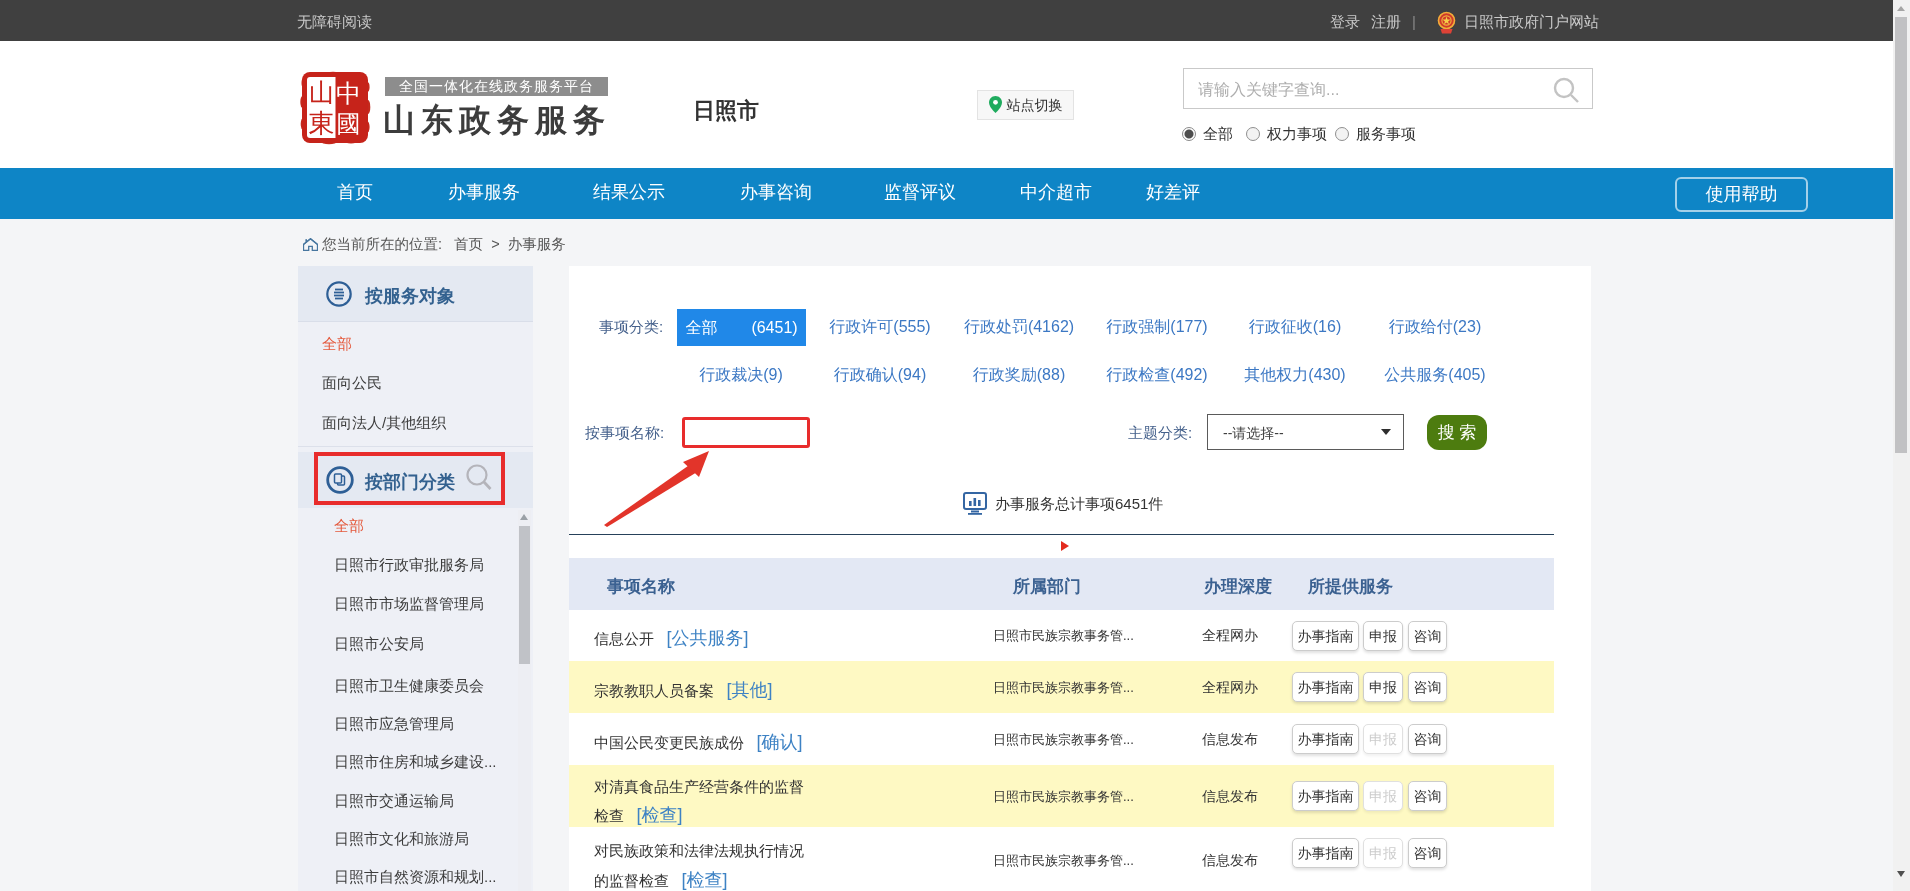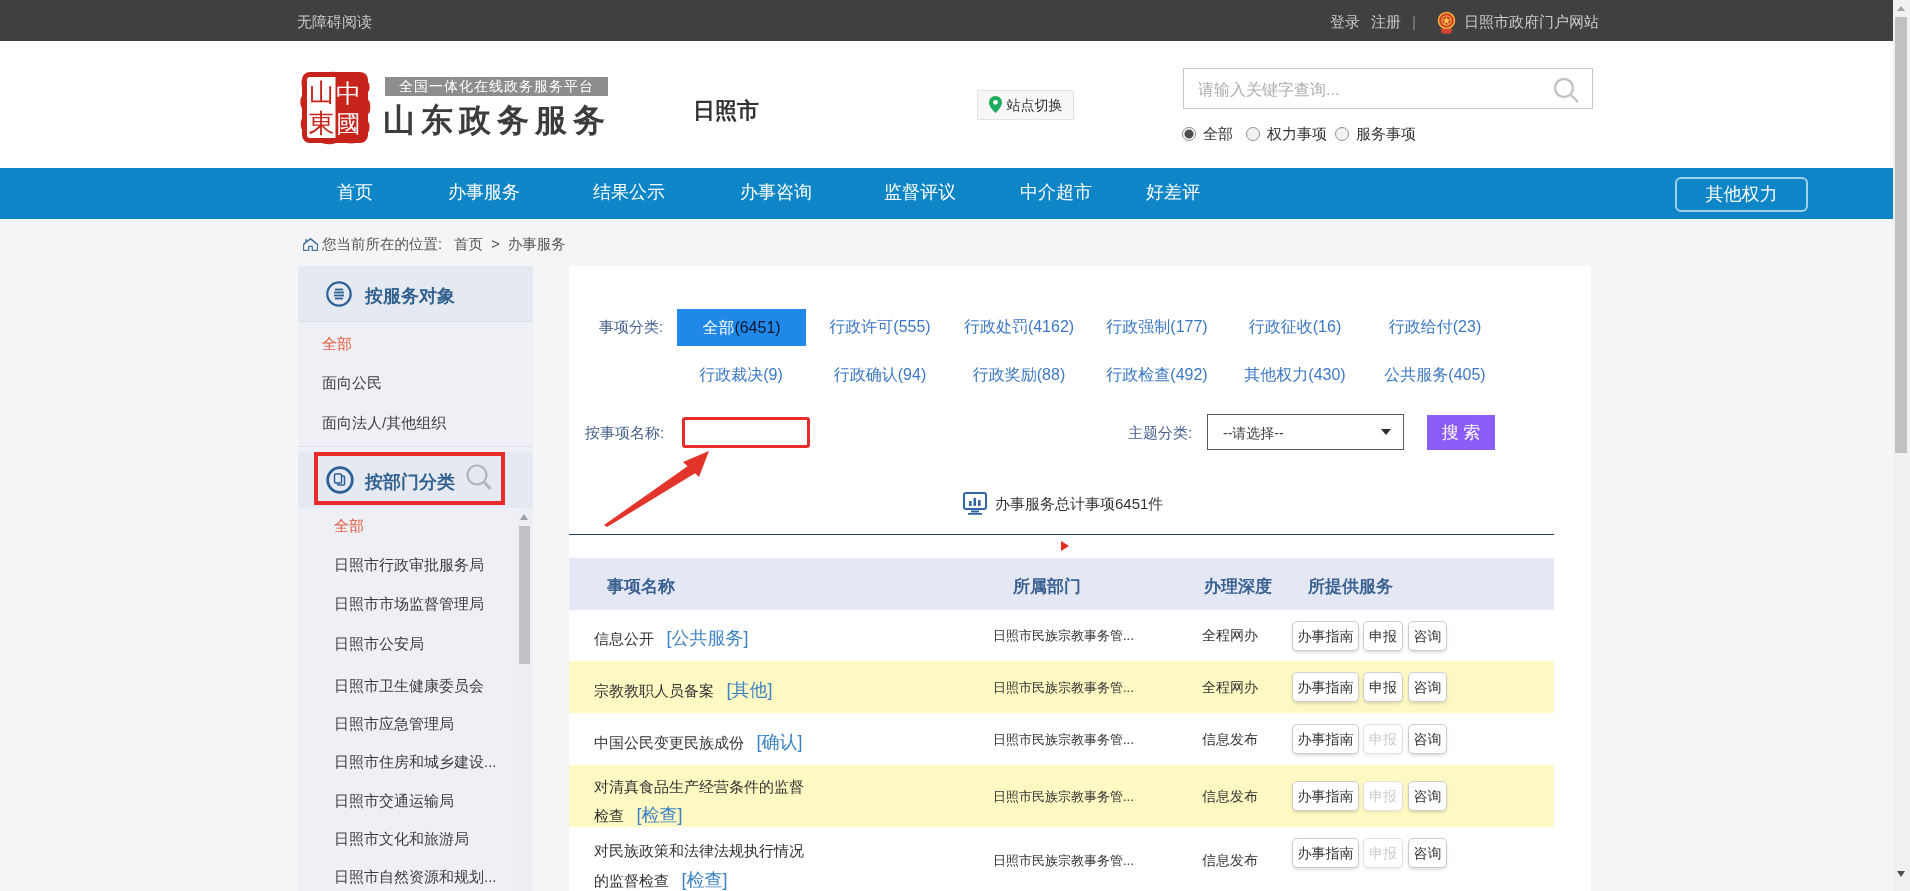--- a/index.html
+++ b/index.html
@@ -41,21 +41,21 @@
 #main { position:absolute; left:569px; top:266px; width:1022px; height:625px; background:#fff; }
 .mlabel { font-size:15px; color:#45618c; position:absolute; }
 .tab { position:absolute; font-size:16px; color:#3c78c4; transform:translateX(-50%); white-space:nowrap; }
 #activetab { position:absolute; left:108px; top:43px; width:129px; height:37px; background:#2088e8; color:#fff;
   font-size:16px; text-align:center; line-height:37px; }
 #nameinput { position:absolute; left:111px; top:149px; width:430px; height:35px; border:1px solid #a9a9a9; background:#fff; }
 #nameinput .ph { position:absolute; left:14px; top:8px; font-size:15px; color:#bcbcbc; }
 #themesel { position:absolute; left:638px; top:148px; width:197px; height:36px; border:1px solid #5a5a5a; background:#fff; }
 #themesel .tx { position:absolute; left:15px; top:10px; font-size:14px; color:#404040; }
 #themesel .arr { position:absolute; right:12px; top:14px; width:0; height:0; border-left:5px solid transparent; border-right:5px solid transparent; border-top:6.5px solid #2e2e2e; }
-#searchbtn { position:absolute; left:858px; top:149px; width:68px; height:35px; background:#8b5cf6; border-radius:0;
+#searchbtn { position:absolute; left:858px; top:149px; width:60px; height:35px; background:#4d7c0f; border-radius:12px;
   color:#fff; font-size:17px; text-align:center; line-height:35px; }
 #statline { position:absolute; left:426px; top:229px; font-size:15px; color:#333; }
 #divline { position:absolute; left:0; top:268px; width:985px; height:1px; background:#26415a; }
 #tri { position:absolute; left:492px; top:275px; width:0; height:0; border-top:5px solid transparent; border-bottom:5px solid transparent; border-left:8.5px solid #e32b1e; }
 
 #thead { position:absolute; left:0; top:292px; width:985px; height:52px; background:#e3e8f4; }
 .th { position:absolute; top:17px; font-size:17px; font-weight:bold; color:#3b6191; white-space:nowrap; }
 .trow { position:absolute; left:0; width:985px; }
 .gray { background:#fef9c3; }
 .iname { position:absolute; left:25px; font-size:15px; color:#333; white-space:nowrap; }
@@ -141,21 +141,21 @@
 </div>
 
 <div id="nav">
   <div class="ni" style="left:355px;">首页</div>
   <div class="ni" style="left:484px;">办事服务</div>
   <div class="ni" style="left:629px;">结果公示</div>
   <div class="ni" style="left:776px;">办事咨询</div>
   <div class="ni" style="left:920px;">监督评议</div>
   <div class="ni" style="left:1056px;">中介超市</div>
   <div class="ni" style="left:1173px;">好差评</div>
-  <div id="helpbtn">其他权力</div>
+  <div id="helpbtn">使用帮助</div>
 </div>
 
 <div id="pagebg"></div>
 
 <svg class="abs" style="left:303px;top:238px;" width="15" height="13" viewBox="0 0 15 13">
   <path d="M7.5 0.8 L14.5 6.4 L14.5 12.5 L9.3 12.5 L9.3 8.4 L5.7 8.4 L5.7 12.5 L0.5 12.5 L0.5 6.4 Z" fill="none" stroke="#47769f" stroke-width="1.3"></path>
   <path d="M0 6.8 L7.5 0.8 L15 6.8" fill="none" stroke="#47769f" stroke-width="1.4"></path>
   <rect x="2.4" y="1.2" width="1.6" height="2.6" fill="#47769f"></rect>
 </svg>
 <div id="crumb">您当前所在的位置:&nbsp;&nbsp;&nbsp;首页&nbsp;&nbsp;&gt;&nbsp;&nbsp;办事服务</div>
@@ -200,21 +200,21 @@
     <div class="sbitem" style="top:602px;">日照市自然资源和规划...</div>
   </div>
   <div id="sbscroll">
     <div style="position:absolute;left:2px;top:4px;width:0;height:0;border-left:4.5px solid transparent;border-right:4.5px solid transparent;border-bottom:6px solid #9aa0a6;"></div>
     <div id="sbthumb"></div>
   </div>
 </div>
 
 <div id="main">
   <div class="mlabel" style="left:30px;top:52px;">事项分类:</div>
-  <div id="activetab">全部<span style="color:#0f172a;">(6451)</span></div>
+  <div id="activetab">全部<span style="color:#ffffff;padding-left:34px;">(6451)</span></div>
   <div class="tab" style="left:311px;top:51px;">行政许可(555)</div>
   <div class="tab" style="left:450px;top:51px;">行政处罚(4162)</div>
   <div class="tab" style="left:588px;top:51px;">行政强制(177)</div>
   <div class="tab" style="left:726px;top:51px;">行政征收(16)</div>
   <div class="tab" style="left:866px;top:51px;">行政给付(23)</div>
   <div class="tab" style="left:172px;top:99px;">行政裁决(9)</div>
   <div class="tab" style="left:311px;top:99px;">行政确认(94)</div>
   <div class="tab" style="left:450px;top:99px;">行政奖励(88)</div>
   <div class="tab" style="left:588px;top:99px;">行政检查(492)</div>
   <div class="tab" style="left:726px;top:99px;">其他权力(430)</div>

